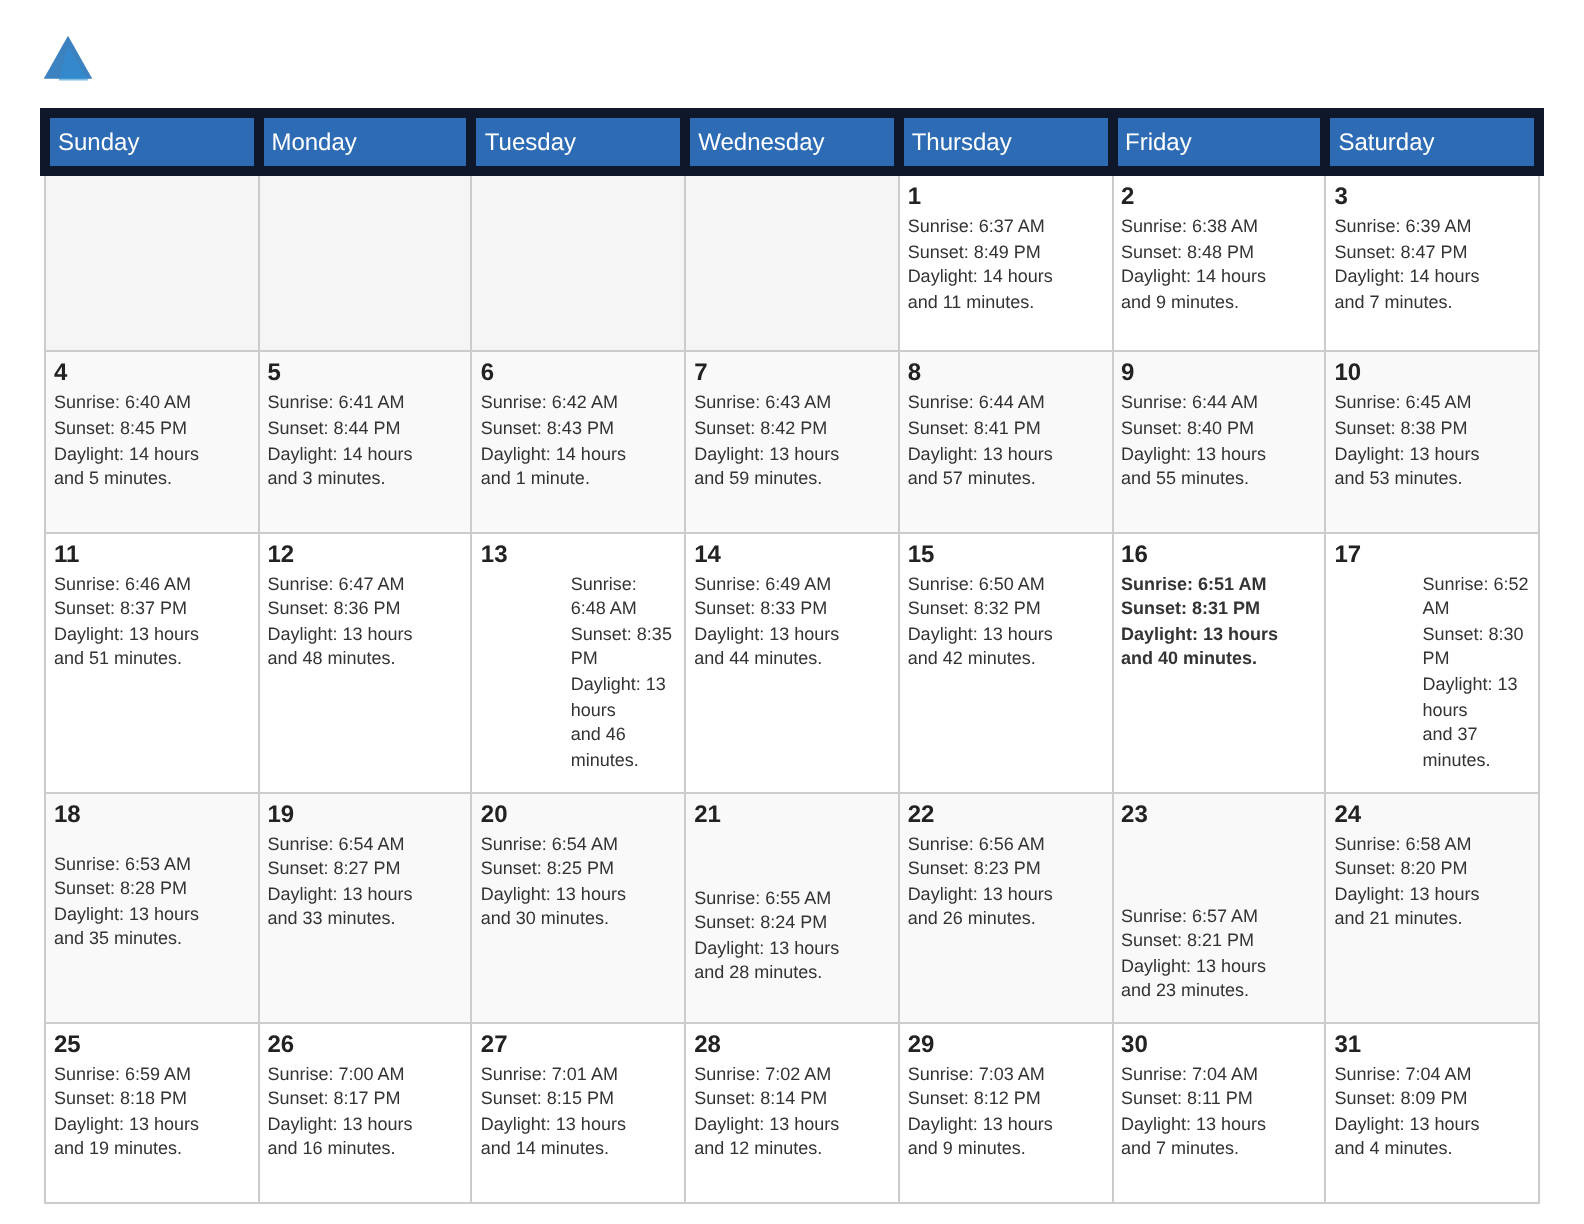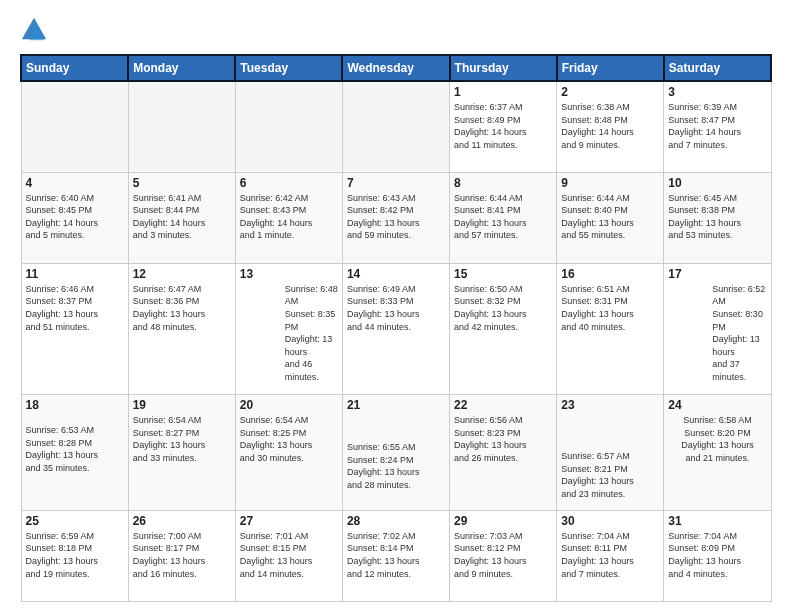--- a/index.html
+++ b/index.html
@@ -64,24 +64,24 @@
       flex: 1;
       border: 1px solid #ccc;
       border-collapse: collapse;
       width: 100%;
       table-layout: fixed;
     }
     .calendar th {
       background: #2d6bb5;
       color: #fff;
       font-size: 12px;
-      font-weight: bold;
+      font-weight: normal;
       padding: 5px 4px;
       text-align: left;
-      border: 2px solid #0f172a;
+      border: 5px solid #0f172a;
     }
     .calendar td {
       border: 1px solid #ccc;
       vertical-align: top;
       padding: 3px 4px;
       font-size: 9.5px;
       color: #333;
       height: 86px;
       background: #fff;
     }
@@ -247,21 +247,21 @@
           </td>
           <td>
             <span class="day-num">15</span>
             <div class="day-info" style="white-space: pre-line;">Sunrise: 6:50 AM
 Sunset: 8:32 PM
 Daylight: 13 hours
 and 42 minutes.</div>
           </td>
           <td>
             <span class="day-num">16</span>
-            <div class="day-info" style="white-space: pre-line;">Sunrise: 6:51 AM
+            <div class="day-info" style="white-space: pre-line; font-weight: bold;">Sunrise: 6:51 AM
 Sunset: 8:31 PM
 Daylight: 13 hours
 and 40 minutes.</div>
           </td>
           <td>
             <span class="day-num">17</span>
             <div class="day-info" style="white-space: pre-line; margin-left: 44px;">Sunrise: 6:52 AM
 Sunset: 8:30 PM
 Daylight: 13 hours
 and 37 minutes.</div>
@@ -305,21 +305,21 @@
           </td>
           <td>
             <span class="day-num">23</span>
             <div class="day-info" style="white-space: pre-line; margin-top: 38px;">Sunrise: 6:57 AM
 Sunset: 8:21 PM
 Daylight: 13 hours
 and 23 minutes.</div>
           </td>
           <td>
             <span class="day-num">24</span>
-            <div class="day-info" style="white-space: pre-line; text-align: center;">Sunrise: 6:58 AM
+            <div class="day-info" style="white-space: pre-line;">Sunrise: 6:58 AM
 Sunset: 8:20 PM
 Daylight: 13 hours
 and 21 minutes.</div>
           </td>
         </tr>
         <tr>
           <td>
             <span class="day-num">25</span>
             <div class="day-info" style="white-space: pre-line;">Sunrise: 6:59 AM
 Sunset: 8:18 PM

